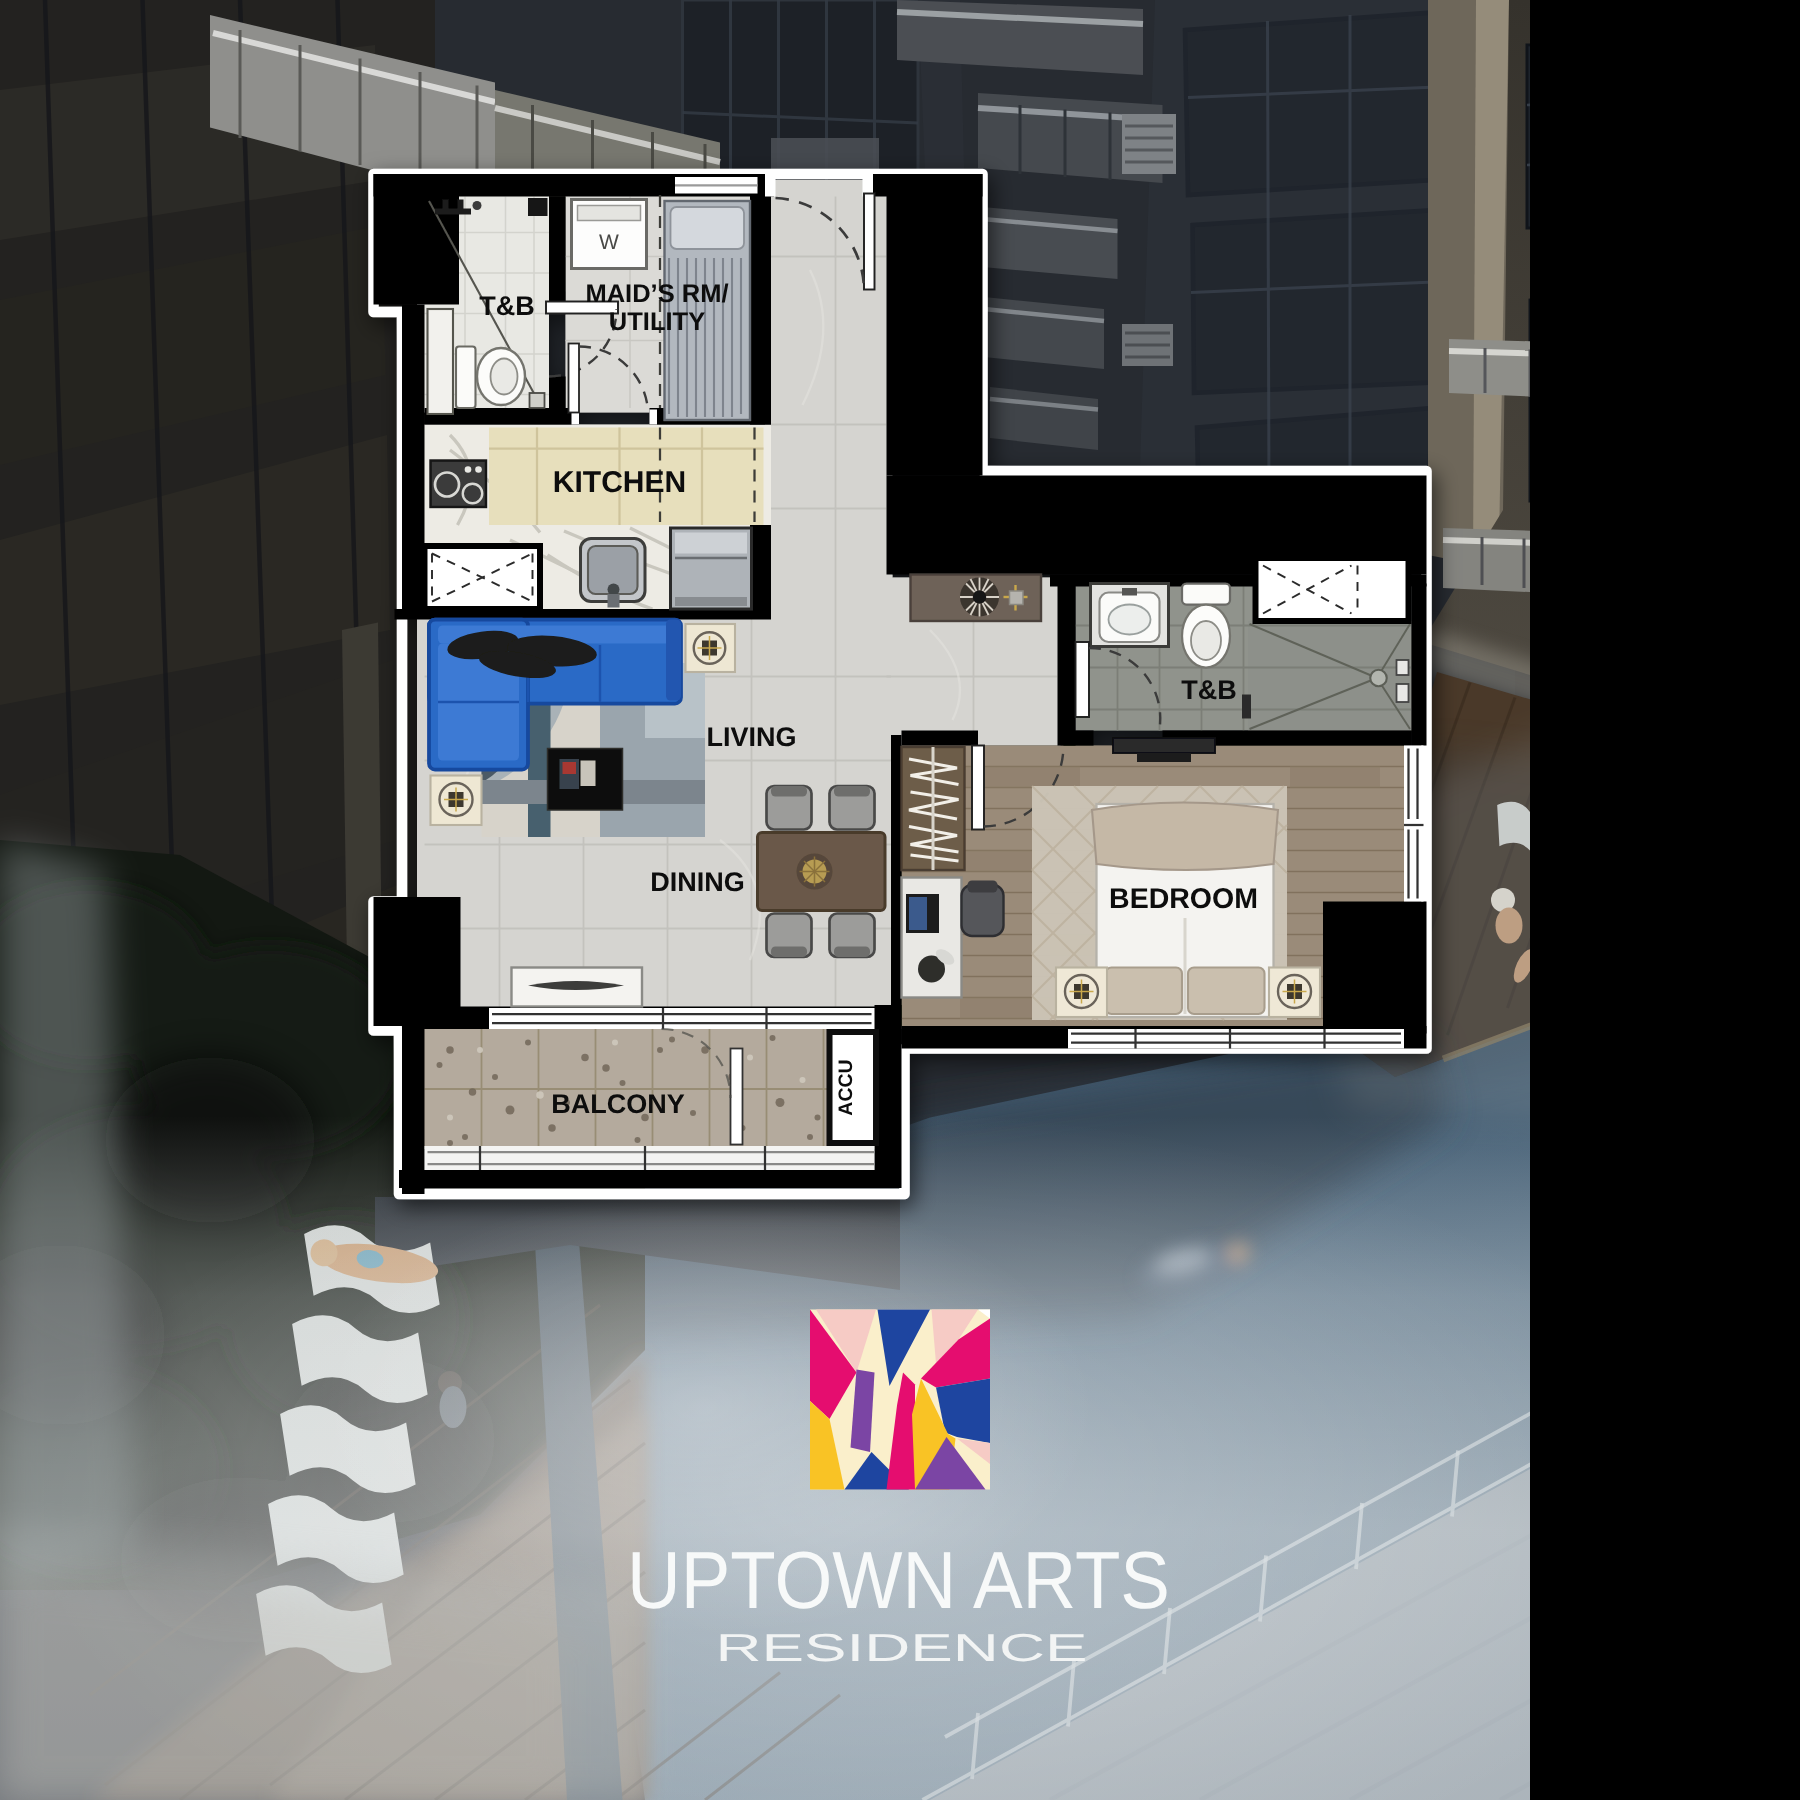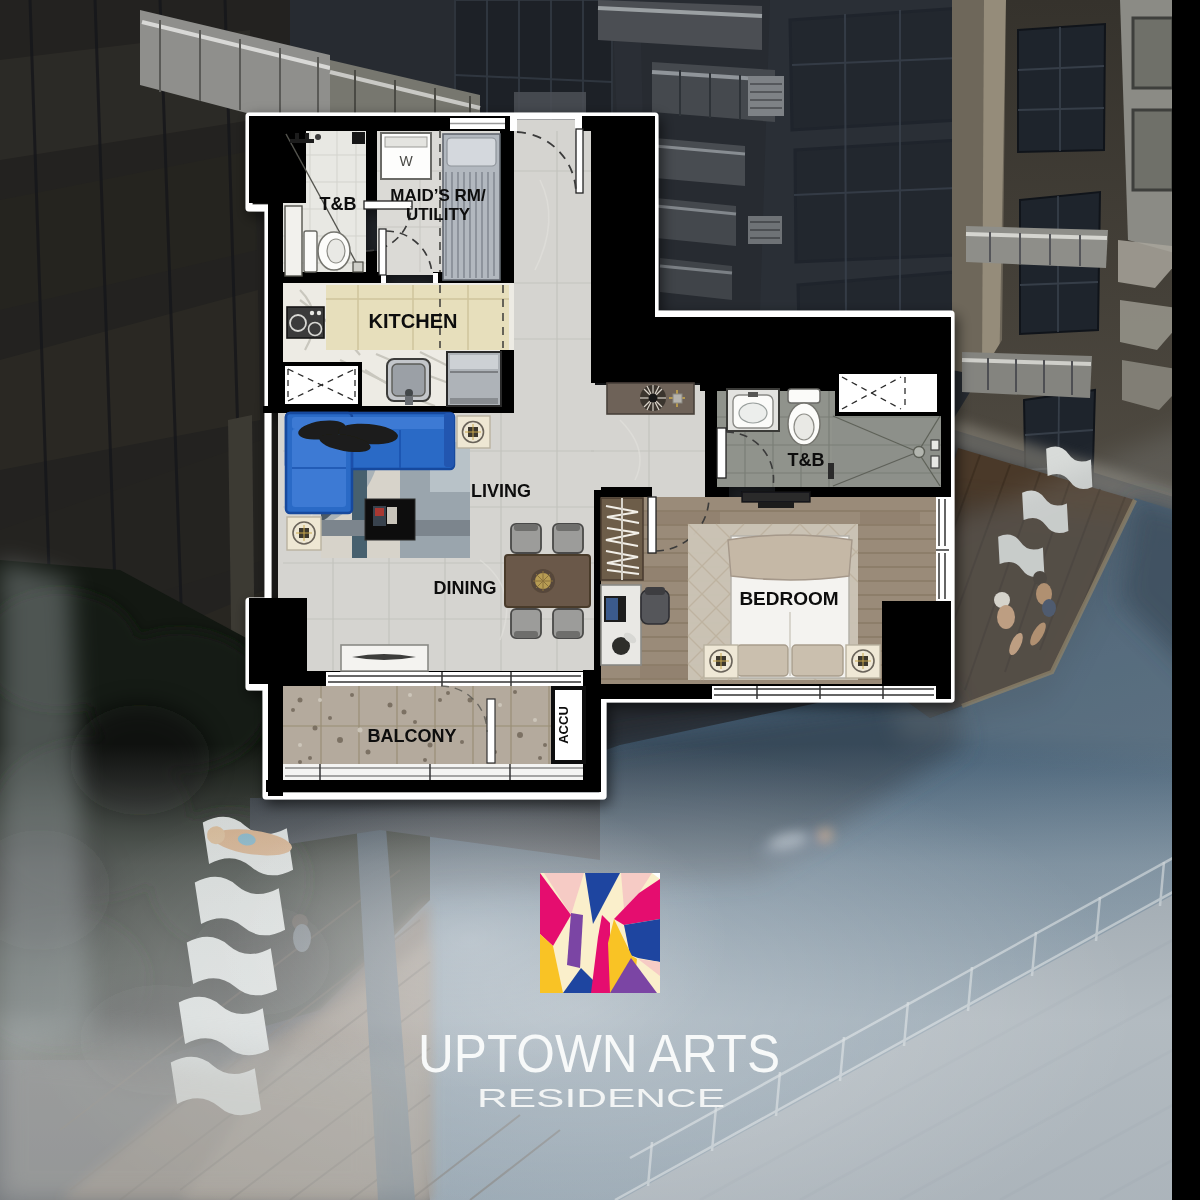--- a/index.html
+++ b/index.html
@@ -1,16 +1,16 @@
 <!DOCTYPE html>
 <html><head>
 <meta charset="utf-8">
 <style>
 html,body{margin:0;padding:0;background:#000}
-.page{width:1172px;height:1200px;position:relative;overflow:hidden;font-family:"Liberation Sans",sans-serif;background:#4d7c0f}
+.page{width:1020px;height:1200px;position:relative;overflow:hidden;font-family:"Liberation Sans",sans-serif;background:#4d7c0f}
 svg{display:block}
 </style>
 </head>
 <body>
 <div class="page">
 <svg width="1200" height="1200" viewBox="0 0 1200 1200">
 <defs>
 <linearGradient id="hazeV" x1="0" y1="0" x2="0" y2="1">
 <stop offset="0" stop-color="#ffffff" stop-opacity="0"></stop>
 <stop offset="0.62" stop-color="#f4f6f7" stop-opacity="0"></stop>

